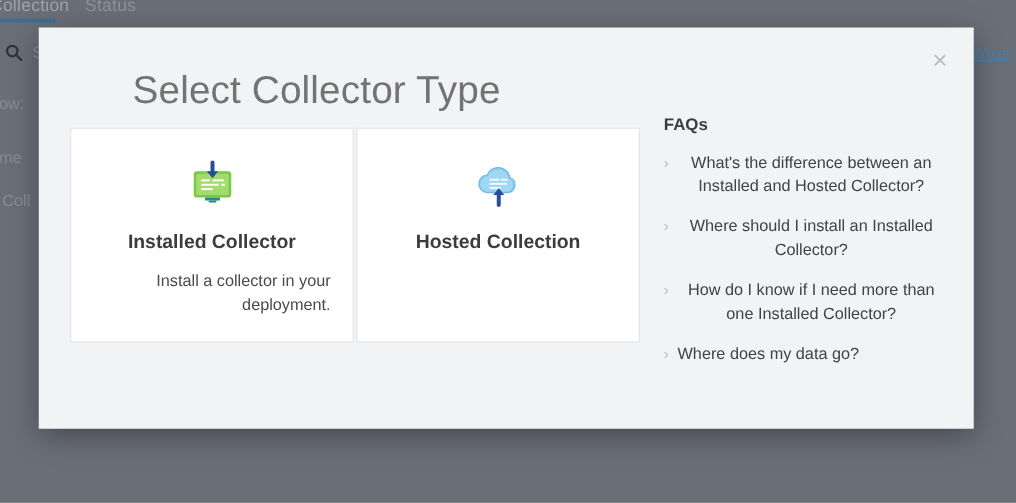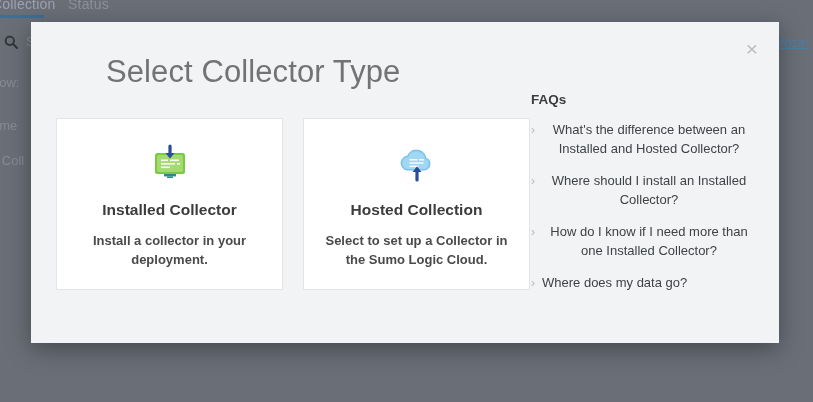--- a/index.html
+++ b/index.html
@@ -69,44 +69,43 @@
   .modal-title {
     position:absolute; left:27px; top:32px;
     font-size:31px; font-weight:400;
     color:#737373;
     letter-spacing:.1px;
     margin-left:48px;
   }
 
   
   .cards {
-    position:absolute; left:25px; top:96px;
-    display:flex; gap:20px;
+    position:absolute; left:25px; top:80px;
+    display:flex; gap:2px;
   }
   .card {
     width:227px; height:172px;
     background:#ffffff;
     border:1px solid #e2e4e6;
     display:flex; flex-direction:column;
     align-items:center;
     padding-top:22px;
     cursor:pointer;
   }
   .card-icon { height:46px; display:flex; align-items:center; justify-content:center; }
   .card-title {
     margin-top:14px;
     font-size:15.5px; font-weight:bold;
     color:#3c3c3c;
   }
   .card-desc {
     margin-top:12px;
     font-size:13px; color:#4a4a4a;
-    text-align:center; line-height:19px;
+    text-align:right; line-height:19px;
     width:190px;
-    font-weight:bold;
   }
 
   
   .faqs {
     position:absolute; left:500px; top:70px; width:225px;
   }
   .faqs-heading {
     font-size:13.5px; font-weight:bold; color:#3c3c3c;
     margin-bottom:14px;
   }
@@ -182,21 +181,20 @@
             <path d="M12.5 27 a6 6 0 0 1 .7 -11.9 a8.6 8.6 0 0 1 16.4 1.6 a5.3 5.3 0 0 1 -1.2 10.3 Z" fill="#a6d9f4" opacity=".75"></path>
             <rect x="14.5" y="17" width="8" height="1.5" fill="#ffffff" opacity=".9"></rect>
             <rect x="24" y="17" width="5" height="1.5" fill="#ffffff" opacity=".9"></rect>
             <rect x="14.5" y="20.3" width="14" height="1.5" fill="#ffffff" opacity=".9"></rect>
             <rect x="14.5" y="23.6" width="9" height="1.5" fill="#ffffff" opacity=".9"></rect>
             <path d="M22 38 v-11" stroke="#2b4c9b" stroke-width="3.2" stroke-linecap="round"></path>
             <path d="M17.5 30 L22 24.5 L26.5 30 Z" fill="#2b4c9b"></path>
           </svg>
         </div>
         <div class="card-title">Hosted Collection</div>
-        <div class="card-desc">Select to set up a Collector in the Sumo Logic Cloud.</div>
       </div>
 
     </div>
 
     <div class="faqs">
       <div class="faqs-heading">FAQs</div>
 
       <div class="faq-item">
         <span class="faq-chevron">›</span>
         <span class="faq-text">What's the difference between an Installed and Hosted Collector?</span>

